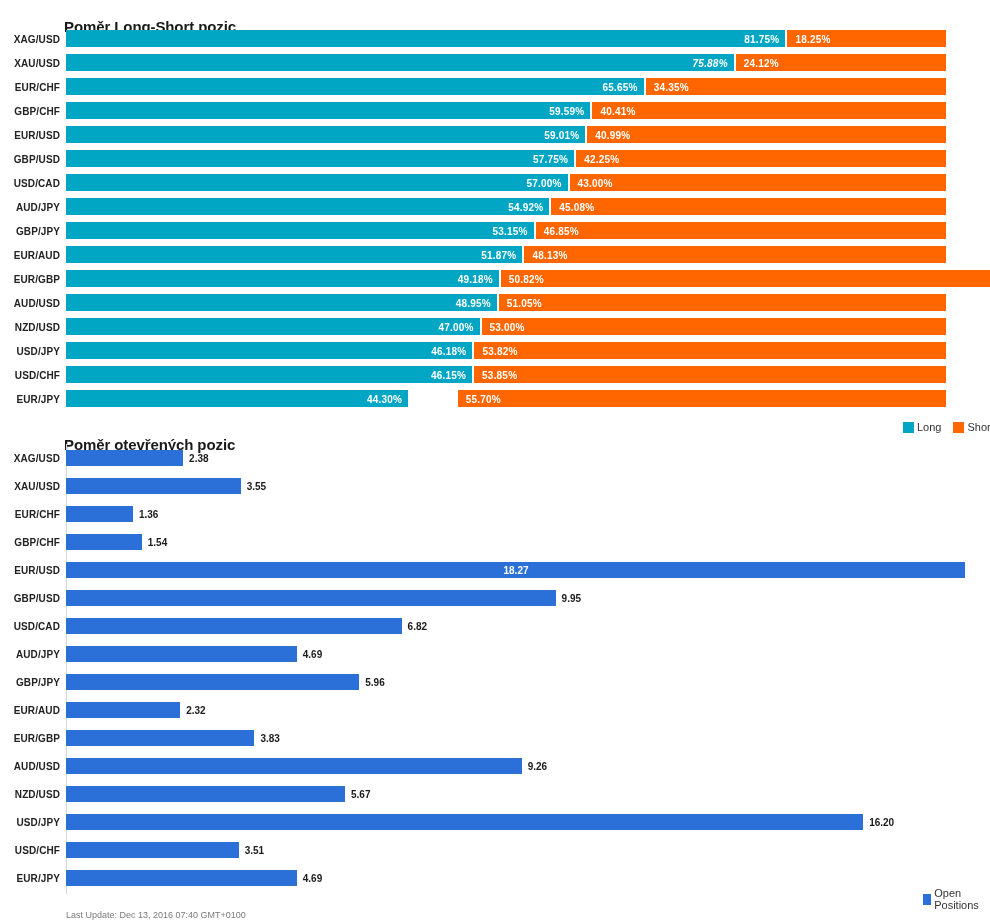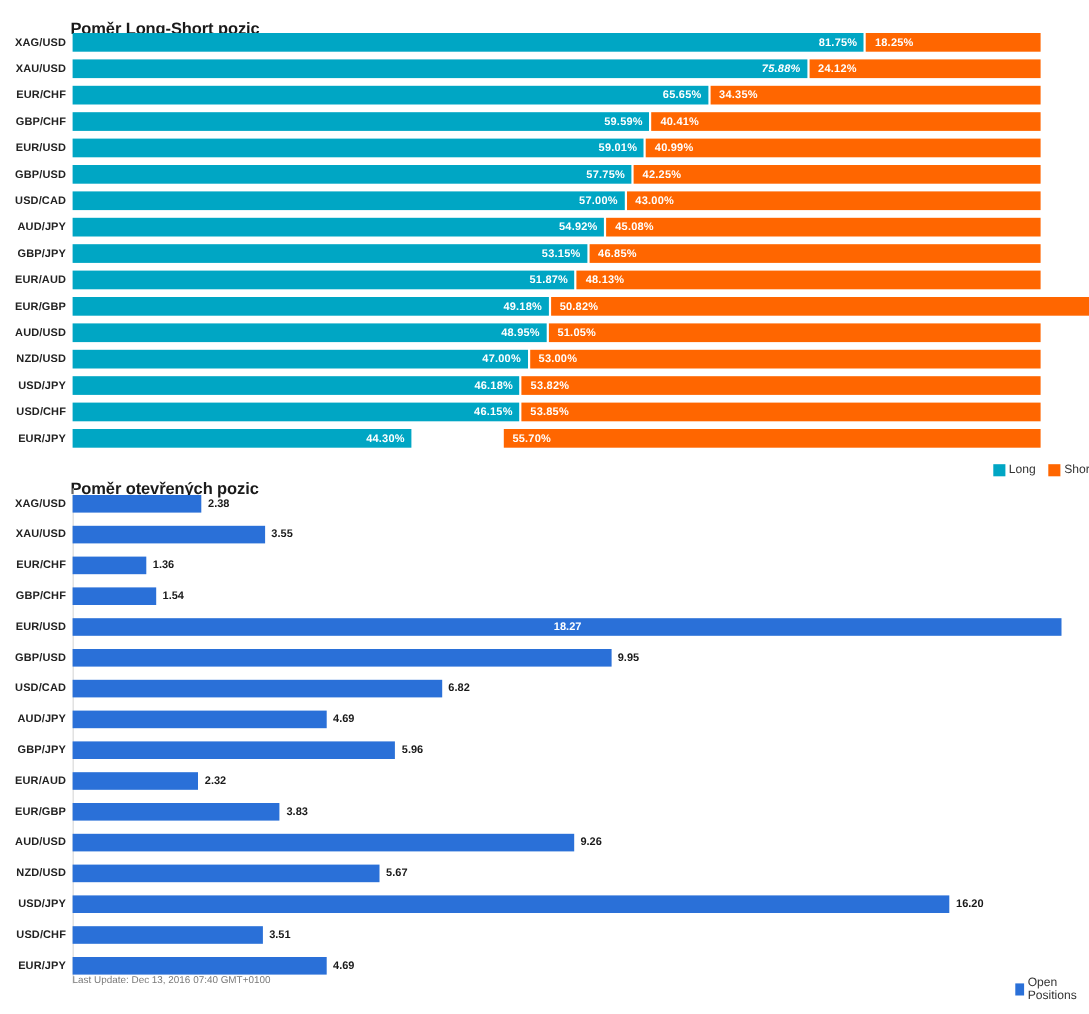--- a/index.html
+++ b/index.html
@@ -278,21 +278,21 @@
               <span class="seg-val">46.15%</span>
             </div>
             <div class="seg short" style="left: 408.12px; width: 471.88px;">
               <span class="seg-val">53.85%</span>
             </div>
           </div>
         </div>
         <div class="row" style="position: absolute; top: 390px; height: 17px;">
           <div class="cat-label" style="top: 50%; transform: translateY(-50%);">EUR/JPY</div>
           <div class="stack" style="width: 880px;">
-            <div class="seg long" style="left: 0px; width: 308px; padding-left: 25px;">
+            <div class="seg long" style="left: 0px; width: 342px; padding-left: 25px;">
               <span class="seg-val">44.30%</span>
             </div>
             <div class="seg short" style="left: 391.84px; width: 488.16px;">
               <span class="seg-val">55.70%</span>
             </div>
           </div>
         </div>
       </div>
     <div class="legend" id="legend1" style="left:895px; top:421px;">
         <div class="item">
@@ -384,21 +384,21 @@
           <div class="cat-label" style="top: 50%; transform: translateY(-50%);">USD/CHF</div>
           <div class="bar" style="width: 172.714px;"></div>
           <span class="bar-val" style="left: 244.714px;">3.51</span>
         </div>
         <div class="row" style="position: absolute; top: 444px; height: 28px;">
           <div class="cat-label" style="top: 50%; transform: translateY(-50%);">EUR/JPY</div>
           <div class="bar" style="width: 230.778px;"></div>
           <span class="bar-val" style="left: 302.778px;">4.69</span>
         </div>
       </div>
-    <div class="footer" id="footer2" style="left:66px; top:466px;">Last Update: Dec 13, 2016 07:40 GMT+0100</div>
+    <div class="footer" id="footer2" style="left:66px; top:490px;">Last Update: Dec 13, 2016 07:40 GMT+0100</div>
     <div class="legend" id="legend2" style="left:915px; top:467px;">
         <div class="item">
           <span class="swatch sw-open"></span>
           <span>Open Positions</span>
         </div>
       </div>
   </section>
 
 </div>
 

